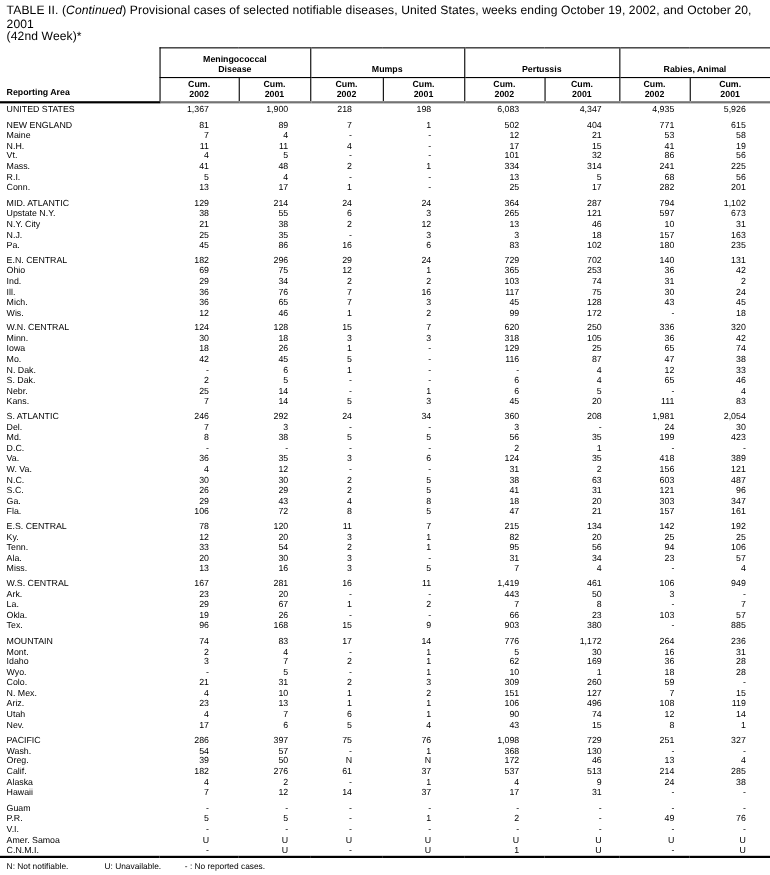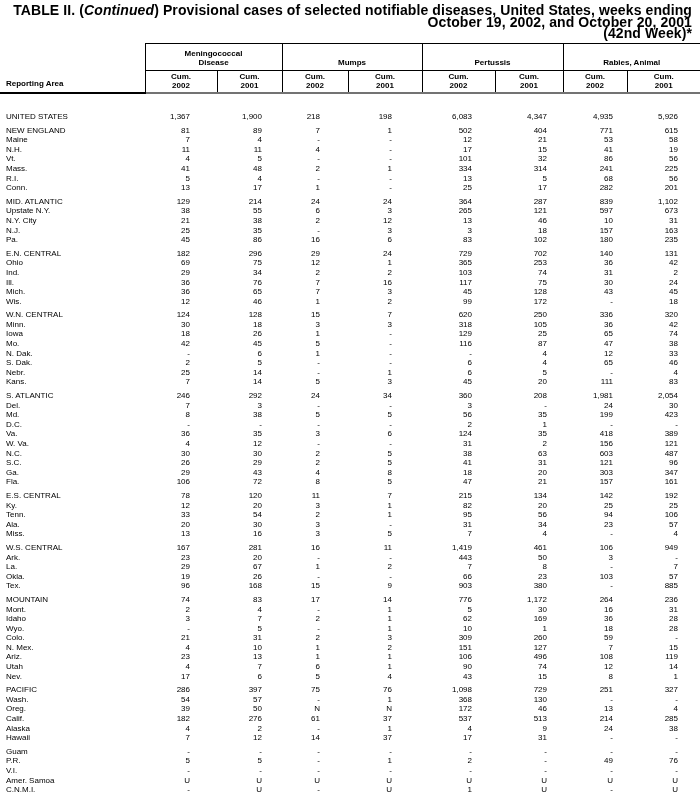--- a/index.html
+++ b/index.html
@@ -6,25 +6,24 @@
   html, body {
     width: 700px;
     background: #ffffff;
     color: #000000;
     font-family: "Liberation Sans", sans-serif;
   }
   .page { width: 700px; height: 795px; position: relative; overflow: hidden; }
 
   .title {
     padding: 5px 8px 0 6px;
-    font-size: 14px;
-    font-weight: bold;
+    font-size: 11px;
+    font-weight: normal;
     line-height: 11.5px;
     letter-spacing: 0.1px;
-    text-align: right;
   }
   .title .ital { font-style: italic; }
 
   table.data {
     width: 700px;
     table-layout: fixed;
     border-collapse: collapse;
     margin-top: 3px;
     border-bottom: 2px solid #000;
   }
@@ -75,21 +74,21 @@
   tbody td.area { text-align: left; padding-left: 6px; }
   tbody td:nth-child(2) { padding-right: 27px; }
   tbody td:nth-child(3) { padding-right: 20px; }
   tbody td:nth-child(4) { padding-right: 28px; }
   tbody td:nth-child(5) { padding-right: 30px; }
   tbody td:nth-child(6) { padding-right: 23px; }
   tbody td:nth-child(7) { padding-right: 16px; }
   tbody td:nth-child(8) { padding-right: 14px; }
   tbody td:nth-child(9) { padding-right: 22px; }
   tbody tr.sect td { padding-top: 4px; }
-  tbody tr.first td { padding-top: 18px; }
+  tbody tr.first td { padding-top: 1px; }
 
   .footnotes {
     padding: 3px 8px 0 6px;
     font-size: 7.6px;
     line-height: 9.5px;
   }
   .fn-part1 { display: inline-block; width: 89px; }
   .fn-part2 { display: inline-block; width: 73px; }
 </style>
 </head>
@@ -232,21 +231,21 @@
           <td>201</td>
         </tr>
         <tr class="sect">
           <td class="area">MID. ATLANTIC</td>
           <td>129</td>
           <td>214</td>
           <td>24</td>
           <td>24</td>
           <td>364</td>
           <td>287</td>
-          <td>839</td>
+          <td>794</td>
           <td>1,102</td>
         </tr>
         <tr>
           <td class="area">Upstate N.Y.</td>
           <td>38</td>
           <td>55</td>
           <td>6</td>
           <td>3</td>
           <td>265</td>
           <td>121</td>

